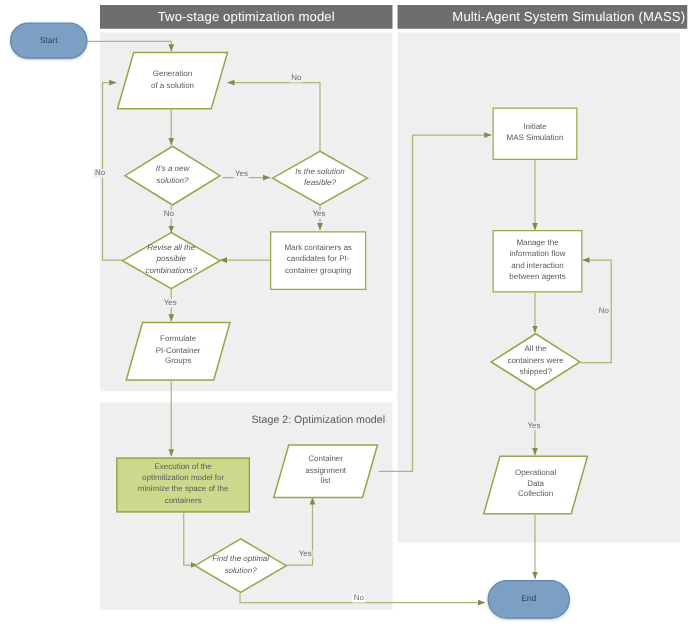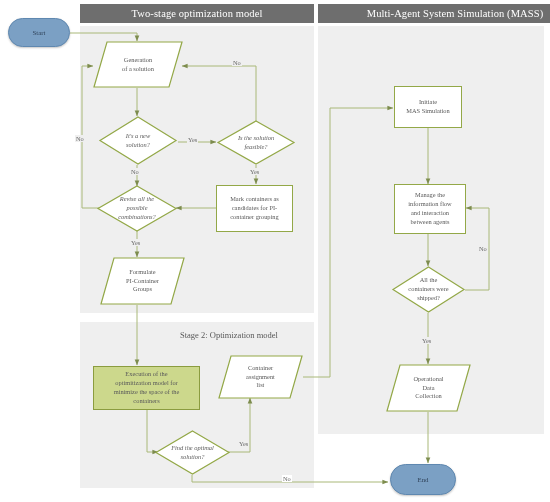--- a/index.html
+++ b/index.html
@@ -5,21 +5,21 @@
   html, body {
     margin: 0;
     padding: 0;
     background: #ffffff;
   }
   #canvas {
     position: relative;
     width: 550px;
     height: 502px;
     background: #ffffff;
-    font-family: Liberation Serif, serif;
+    font-family: Liberation Sans, sans-serif;
     overflow: hidden;
   }
   .panel-header {
     position: absolute;
     background: #6e6e6e;
     color: #ffffff;
     font-size: 10.5px;
     display: flex;
     align-items: center;
     justify-content: center;
@@ -116,21 +116,21 @@
   <div class="panel-body" style="left:80px; top:322px; width:234px; height:166px;"></div>
   <div class="panel-body" style="left:318px; top:26px; width:226px; height:408px;"></div>
 
   <div class="panel-header" style="left:80px; top:4px; width:234px; height:19px;">
     <span>Two-stage optimization model</span>
   </div>
   <div class="panel-header" style="left:318px; top:4px; width:226px; height:19px;padding-left:24px;">
     <span>Multi-Agent System Simulation (MASS)</span>
   </div>
 
-  <div class="stage-label" style="left:150px; top:330px; width:158px;text-align:center;">Stage 2: Optimization model</div>
+  <div class="stage-label" style="left:150px; top:330px; width:158px;">Stage 2: Optimization model</div>
 
   <svg id="wires" viewBox="0 0 550 502" xmlns="http://www.w3.org/2000/svg">
     <defs>
       <marker id="arr" markerWidth="7" markerHeight="7" refX="5.6" refY="3" orient="auto" markerUnits="userSpaceOnUse">
         <path d="M0,0.7 L5.8,3 L0,5.3 z" fill="#7d8c4e"></path>
       </marker>
     </defs>
     <g stroke="#a9b879" stroke-width="1" fill="none">
 
       <path d="M70,33 L137,33 L137,41" marker-end="url(#arr)"></path>

